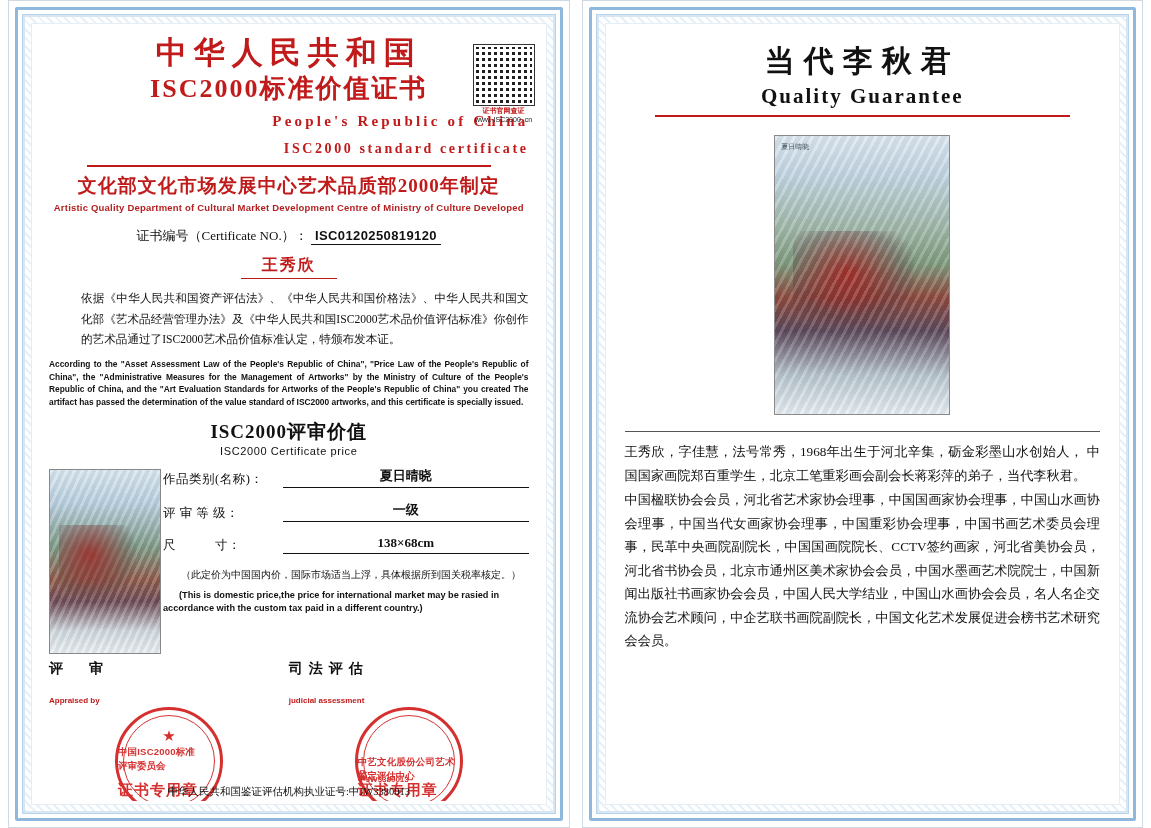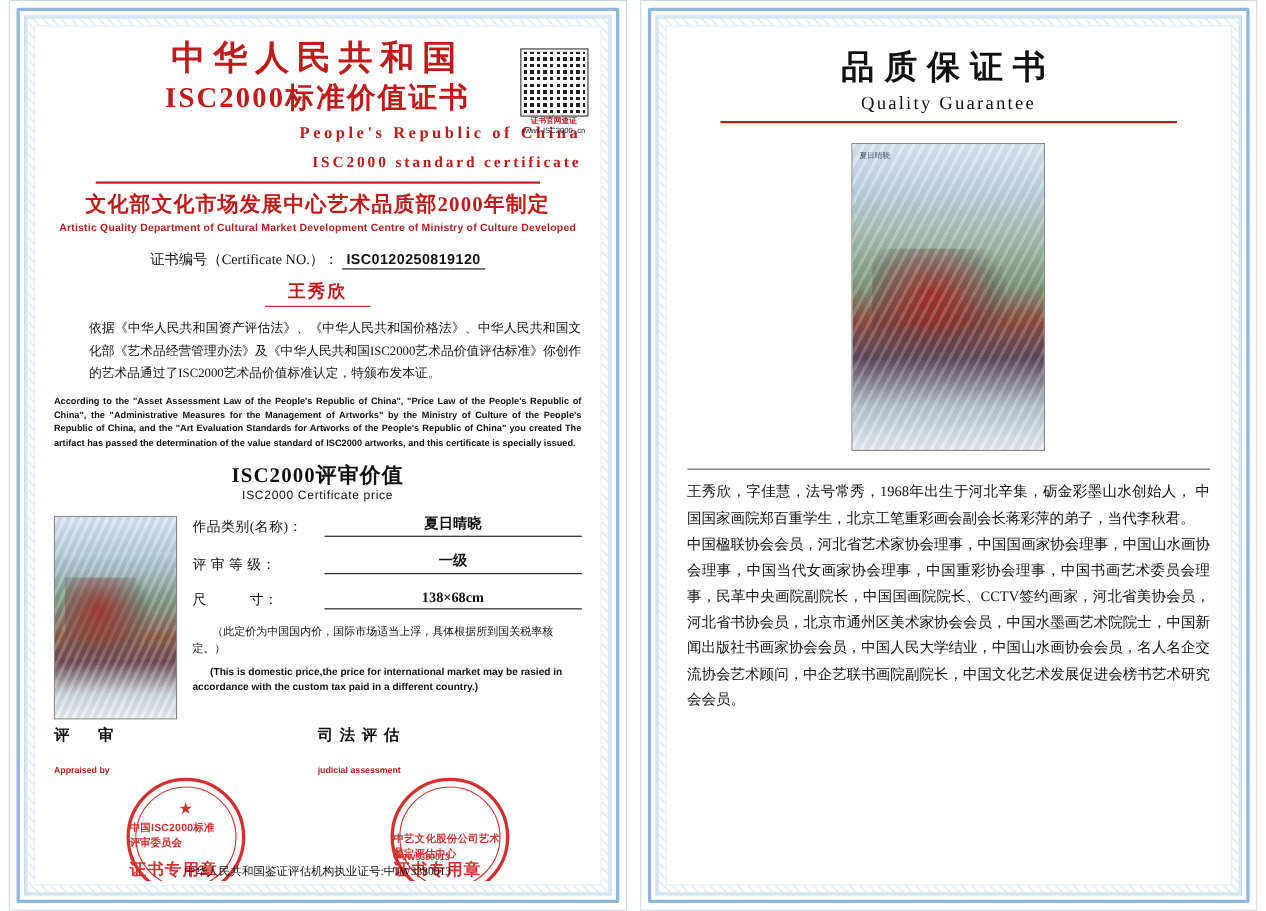--- a/index.html
+++ b/index.html
@@ -181,21 +181,21 @@
   }
   .eval-head .cn {
     font-size:19px; font-weight:bold; color:#111;
     font-family:"Liberation Serif", serif; letter-spacing:1px;
   }
   .eval-head .en { font-size:11px; color:#111; letter-spacing:.6px; }
 
   .mid {
     display:flex;
     margin-top:4px;
-    gap:14px;
+    gap:2px;
   }
   .artwork-thumb {
     width:112px; height:185px;
     border:1px solid #888;
     background:linear-gradient(180deg,#d8e6ef 0%,#b9cfe0 18%,#7e9a86 42%,#8d5a4a 60%,#6e4b57 72%,#cfd8de 88%,#e8eef2 100%);
     position:relative;
     flex:0 0 auto;
     margin-top:8px;
   }
   .artwork-thumb:after{
@@ -299,22 +299,22 @@
     font-family:"Liberation Serif", serif;
     font-weight:bold;
     font-size:30px;
     letter-spacing:9px;
     color:#111;
     margin-top:8px;
   }
   .r-title-en {
     text-align:center;
     font-family:"Liberation Serif", serif;
-    font-weight:normal;
-    font-size:17px;
+    font-weight:bold;
+    font-size:21px;
     letter-spacing:2px;
     color:#111;
     margin-top:2px;
   }
   .r-rule { height:2px; background:#c01a1a; margin:6px 30px 0 30px;}
   .big-art {
     width:176px; height:280px;
     margin:18px auto 0 auto;
     border:1px solid #8a8a8a;
     position:relative;
@@ -443,21 +443,21 @@
 
       <div class="footer-line">中华人民共和国鉴证评估机构执业证号:中JW3380013</div>
     </div>
   </div>
 
   <div class="cert">
     <div class="cert-outer"></div>
     <div class="cert-inner"></div>
 
     <div class="content r-content">
-      <div class="r-title-cn">品质保证书</div>
+      <div class="r-title-cn">当代李秋君</div>
       <div class="r-title-en">Quality  Guarantee</div>
       <div class="r-rule"></div>
 
       <div class="big-art">
         <div class="glow"></div>
         <div class="tx"></div>
         <div class="cal">夏日晴晓</div>
       </div>
 
       <div class="bio-box">

